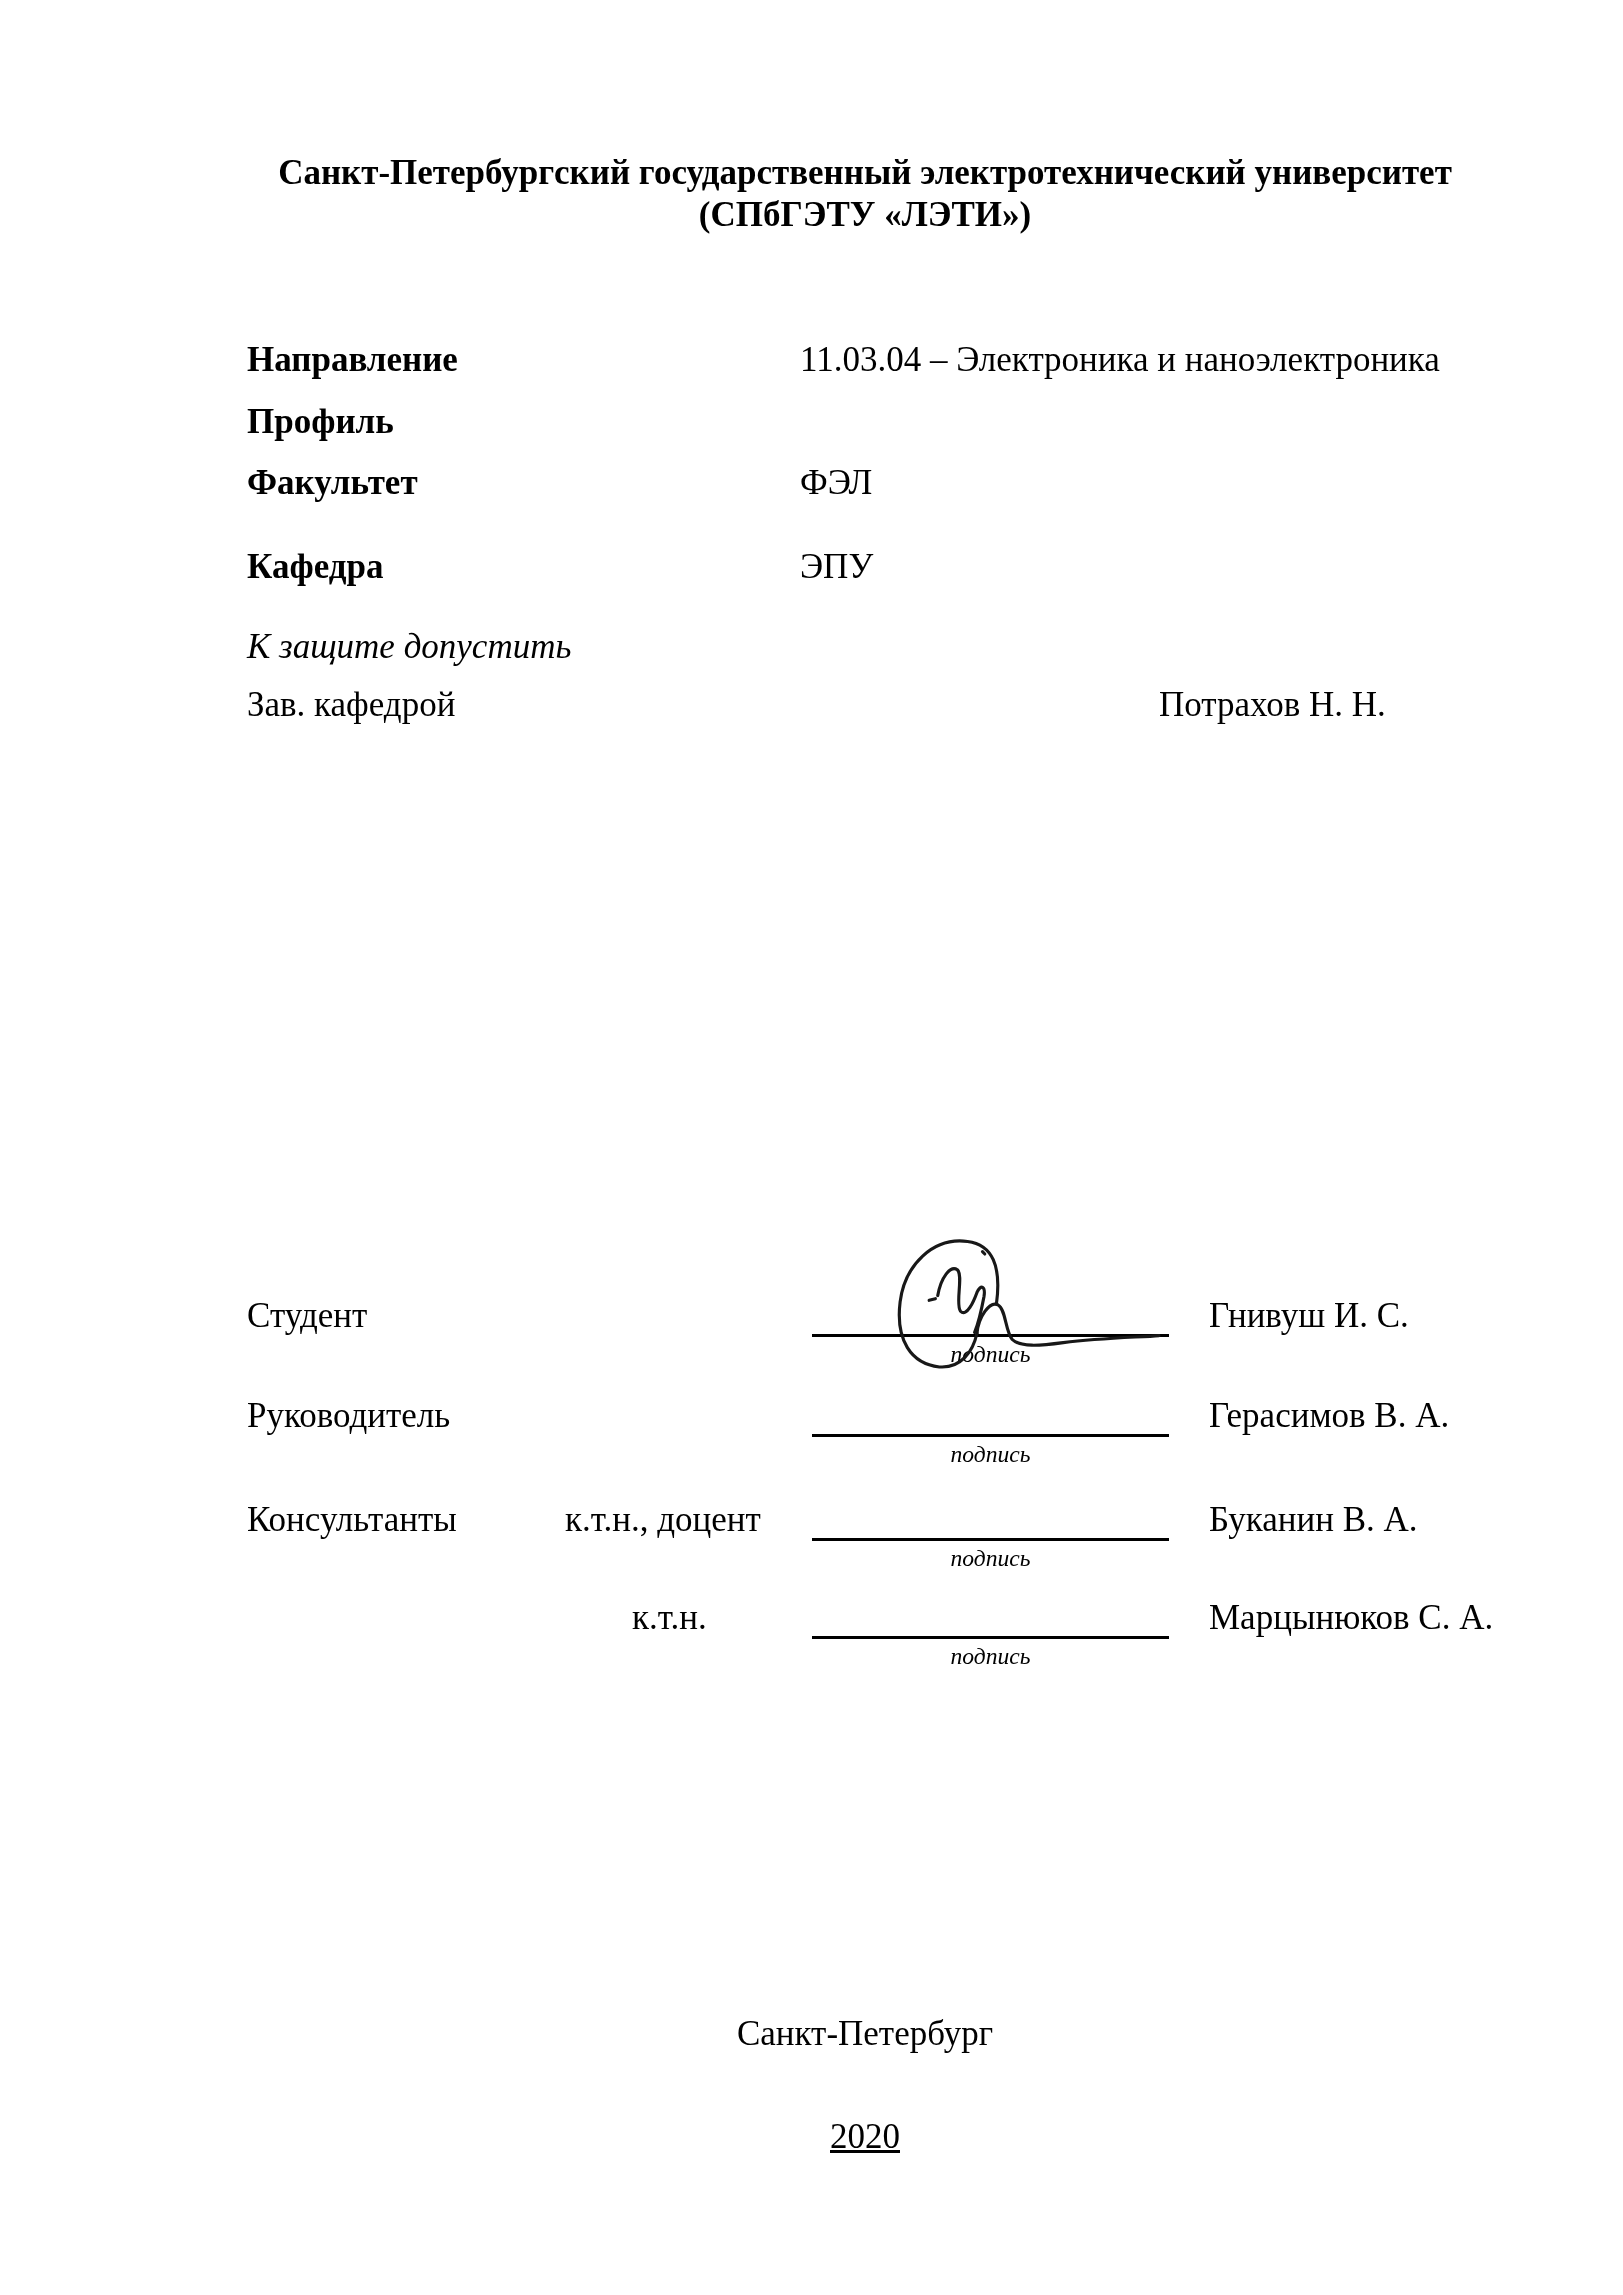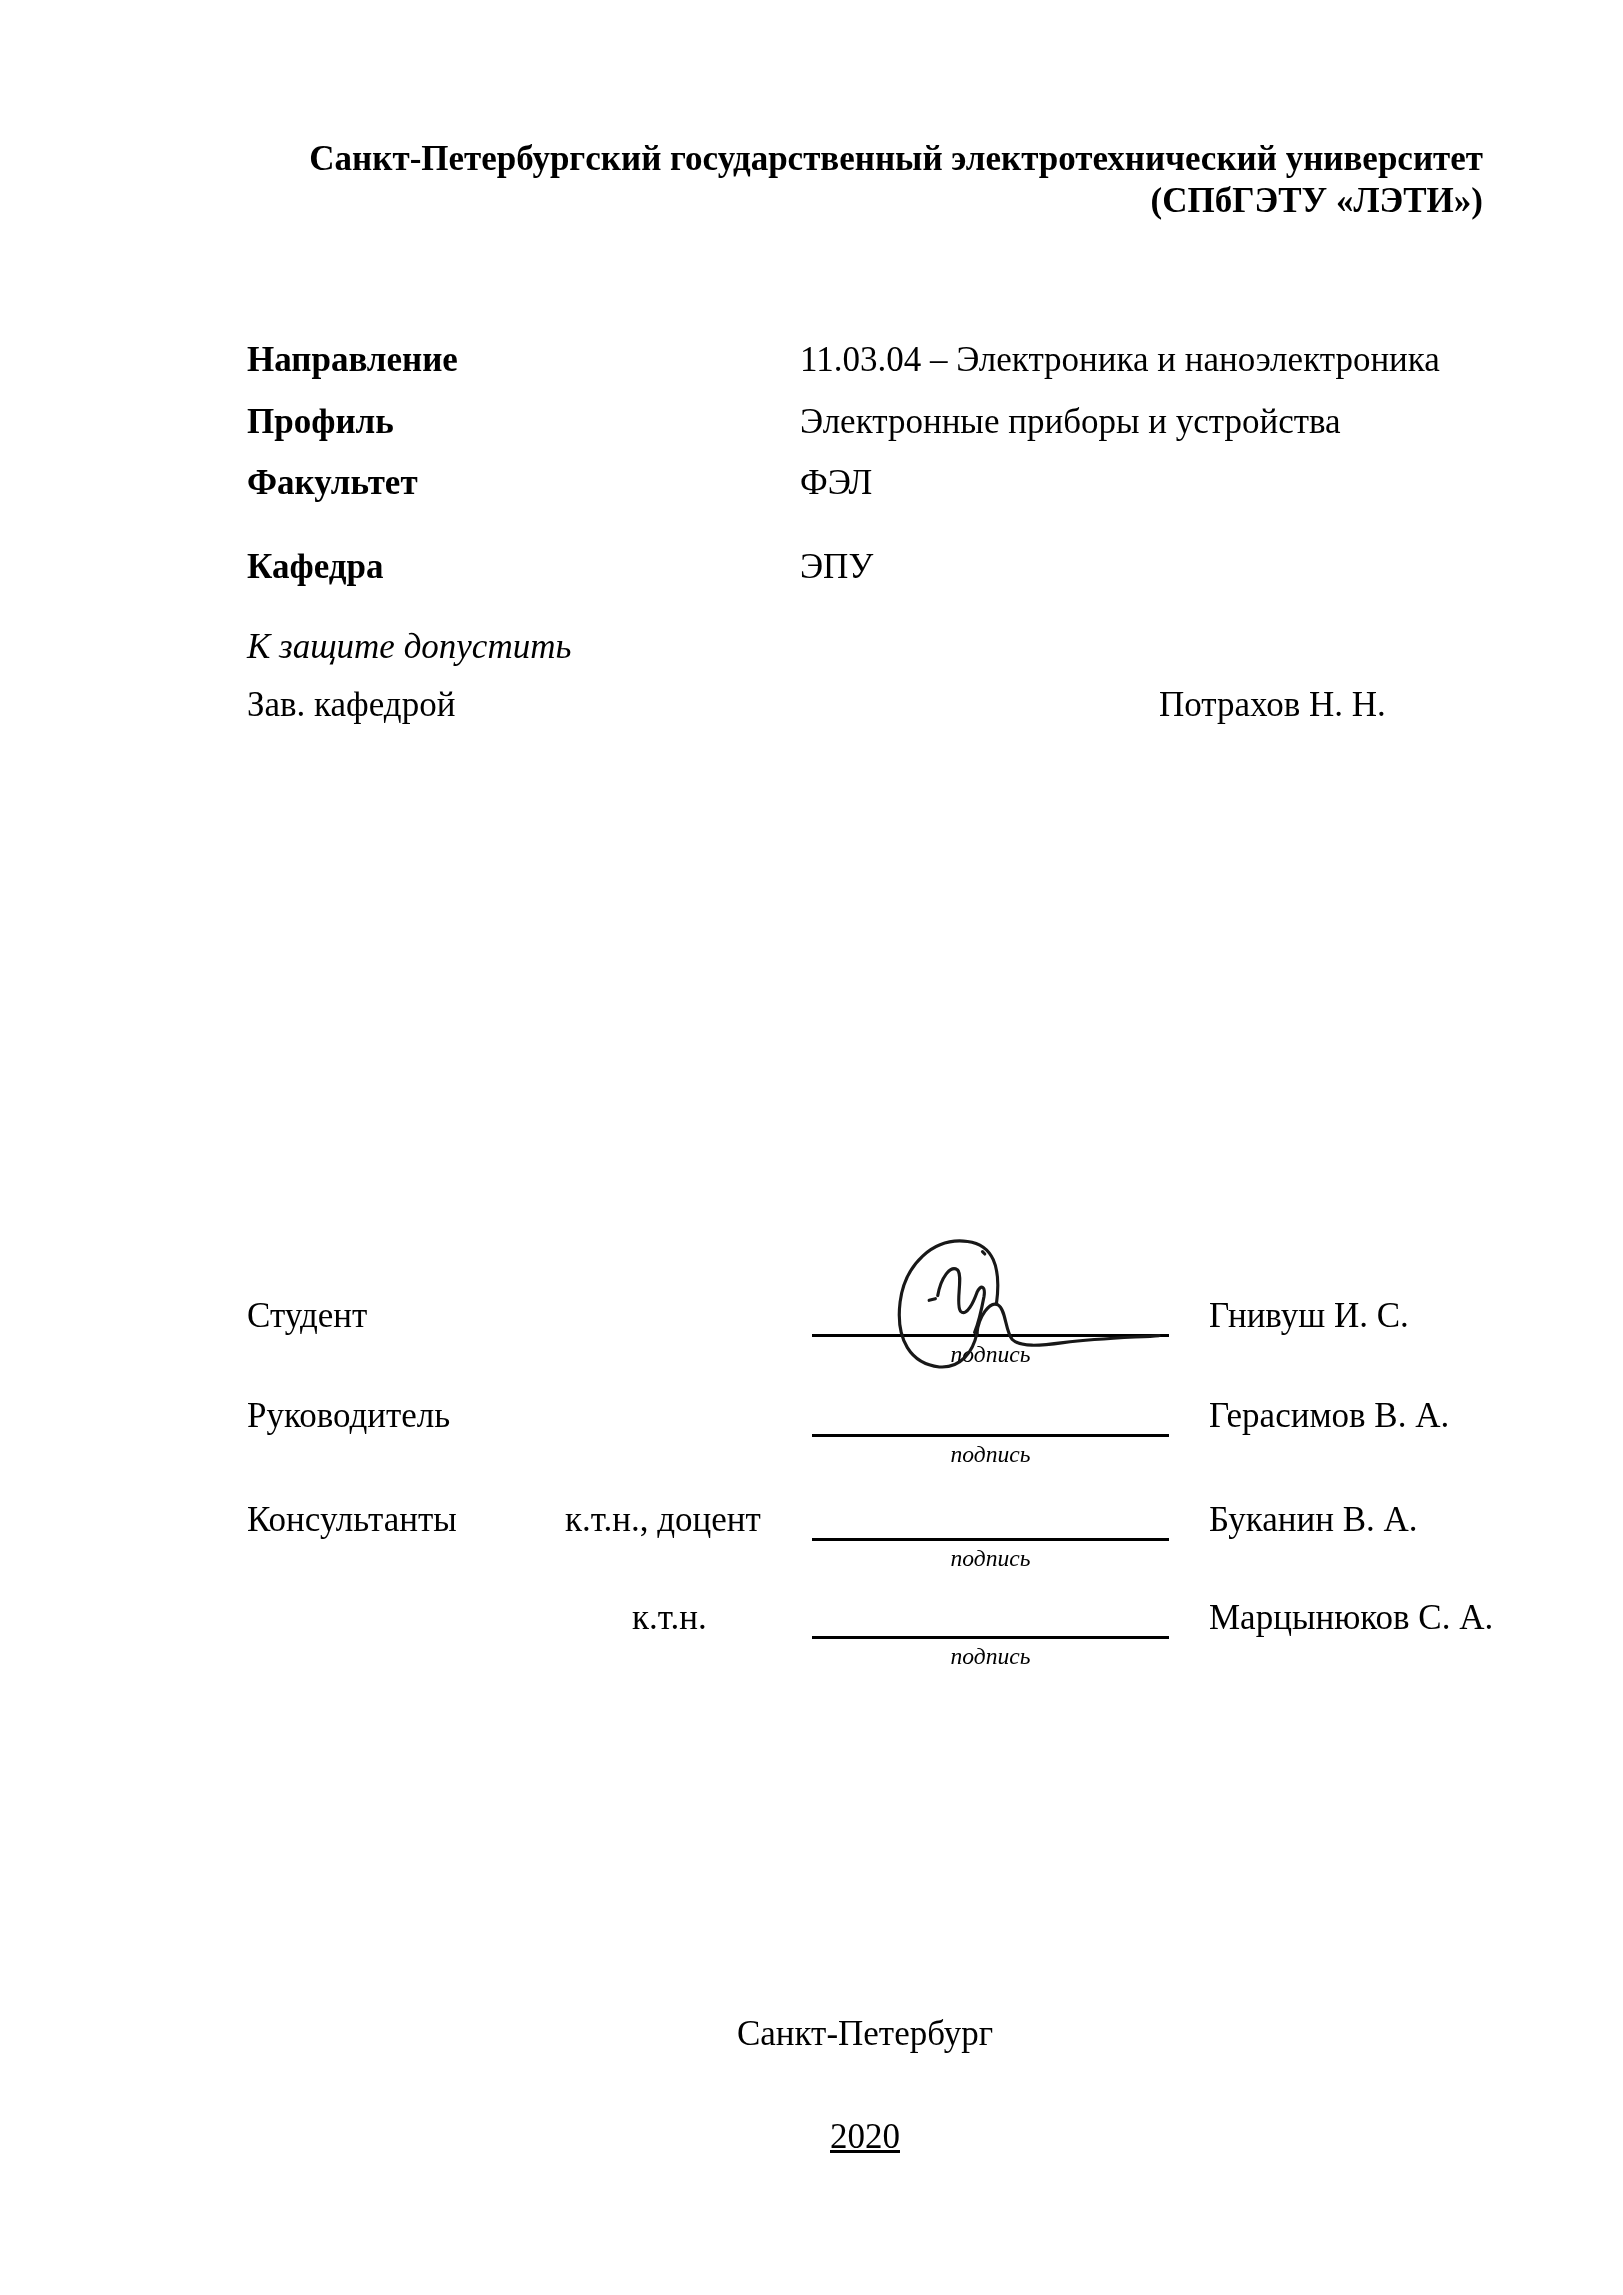--- a/index.html
+++ b/index.html
@@ -18,25 +18,24 @@
   }
   .abs { position: absolute; }
   .centered {
     position: absolute;
     left: 247px;
     width: 1236px;
     text-align: center;
   }
   
   .uni-header {
-    top: 138px;
+    top: 152px;
     font-size: 35px;
     font-weight: bold;
     line-height: 42px;
-    text-align: right;
   }
   
   .info-row { position: absolute; left: 247px; width: 1236px; height: 41px; }
   .info-label {
     position: absolute;
     left: 0;
     font-size: 35px;
     font-weight: bold;
     line-height: 41px;
     white-space: nowrap;
@@ -141,21 +140,20 @@
     <div>Санкт-Петербургский государственный электротехнический университет</div>
     <div>(СПбГЭТУ «ЛЭТИ»)</div>
   </div>
 
   <div class="info-row" style="top:339px">
     <span class="info-label">Направление</span>
     <span class="info-value">11.03.04 – Электроника и наноэлектроника</span>
   </div>
   <div class="info-row" style="top:401px">
     <span class="info-label">Профиль</span>
-    <span class="info-value">Электронные приборы и устройства</span>
   </div>
   <div class="info-row" style="top:462px">
     <span class="info-label">Факультет</span>
     <span class="info-value">ФЭЛ</span>
   </div>
   <div class="info-row" style="top:546px">
     <span class="info-label">Кафедра</span>
     <span class="info-value">ЭПУ</span>
   </div>
 

